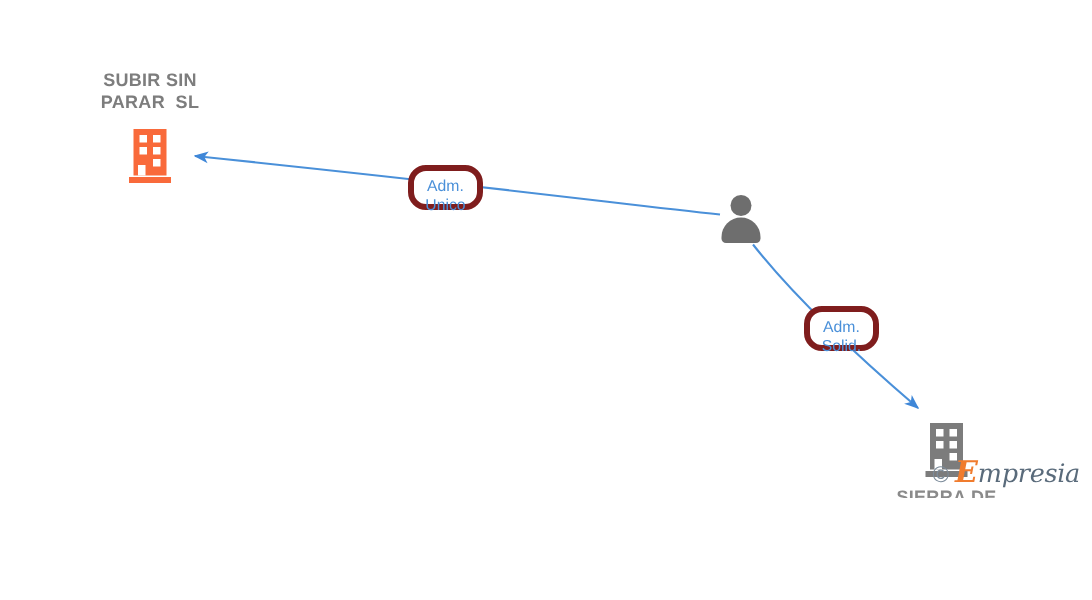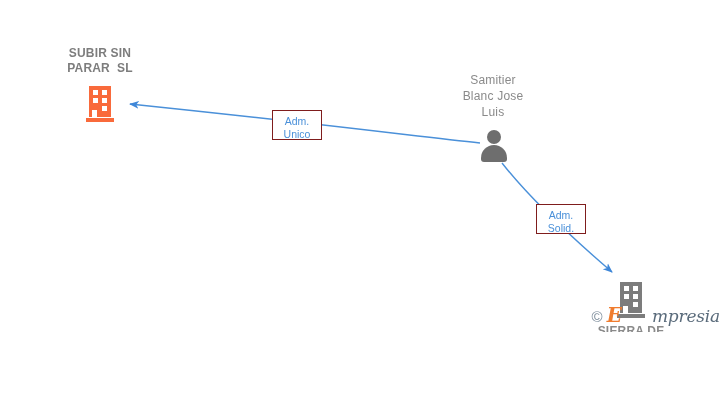--- a/index.html
+++ b/index.html
@@ -113,22 +113,22 @@
     width: 26px;
     height: 17px;
     background: currentColor;
     border-radius: 13px 13px 3px 3px;
   }
 
   
   .rel-box {
     position: absolute;
     box-sizing: border-box;
-    border: 1px solid #7f1d1d;
-    border-radius: 0;
+    border: 4px solid #7f1d1d;
+    border-radius: 12px;
     background: #ffffff;
     color: #4a90d9;
     font-size: 10.5px;
     line-height: 13px;
     text-align: center;
     padding: 4px 5px 3px 5px;
     white-space: pre;
   }
 
   
@@ -152,21 +152,20 @@
     font-size: 20px;
     font-weight: bold;
     line-height: 1;
   }
   .watermark .brand-rest {
     color: #5a6b7b;
     font-family: "DejaVu Serif", serif;
     font-style: italic;
     font-size: 17px;
     letter-spacing: -0.2px;
-    margin-left: 30px;
   }
 </style>
 </head>
 <body>
 
 <div id="canvas">
 
   <svg id="edges" viewBox="0 0 728 400" xmlns="http://www.w3.org/2000/svg">
     <defs>
       <marker id="arrowblue" viewBox="0 0 10 10" refX="9" refY="5" markerWidth="7" markerHeight="7" orient="auto-start-reverse">
@@ -186,23 +185,20 @@
     <div class="body"></div>
     <div class="win" style="left:7px;  top:4px;"></div>
     <div class="win" style="left:16px; top:4px;"></div>
     <div class="win" style="left:7px;  top:12px;"></div>
     <div class="win" style="left:16px; top:12px;"></div>
     <div class="win" style="left:16px; top:20px;"></div>
     <div class="door"></div>
     <div class="base"></div>
   </div>
 
-  <div class="node-label person" style="left:433px; top:72px; width:120px;">Samitier
-Blanc Jose
-Luis</div>
 
   <div class="person" style="left:478px; top:130px;">
     <div class="head"></div>
     <div class="torso"></div>
   </div>
 
   <div class="building grey" style="left:617px; top:282px;">
     <div class="body"></div>
     <div class="win" style="left:7px;  top:4px;"></div>
     <div class="win" style="left:16px; top:4px;"></div>

